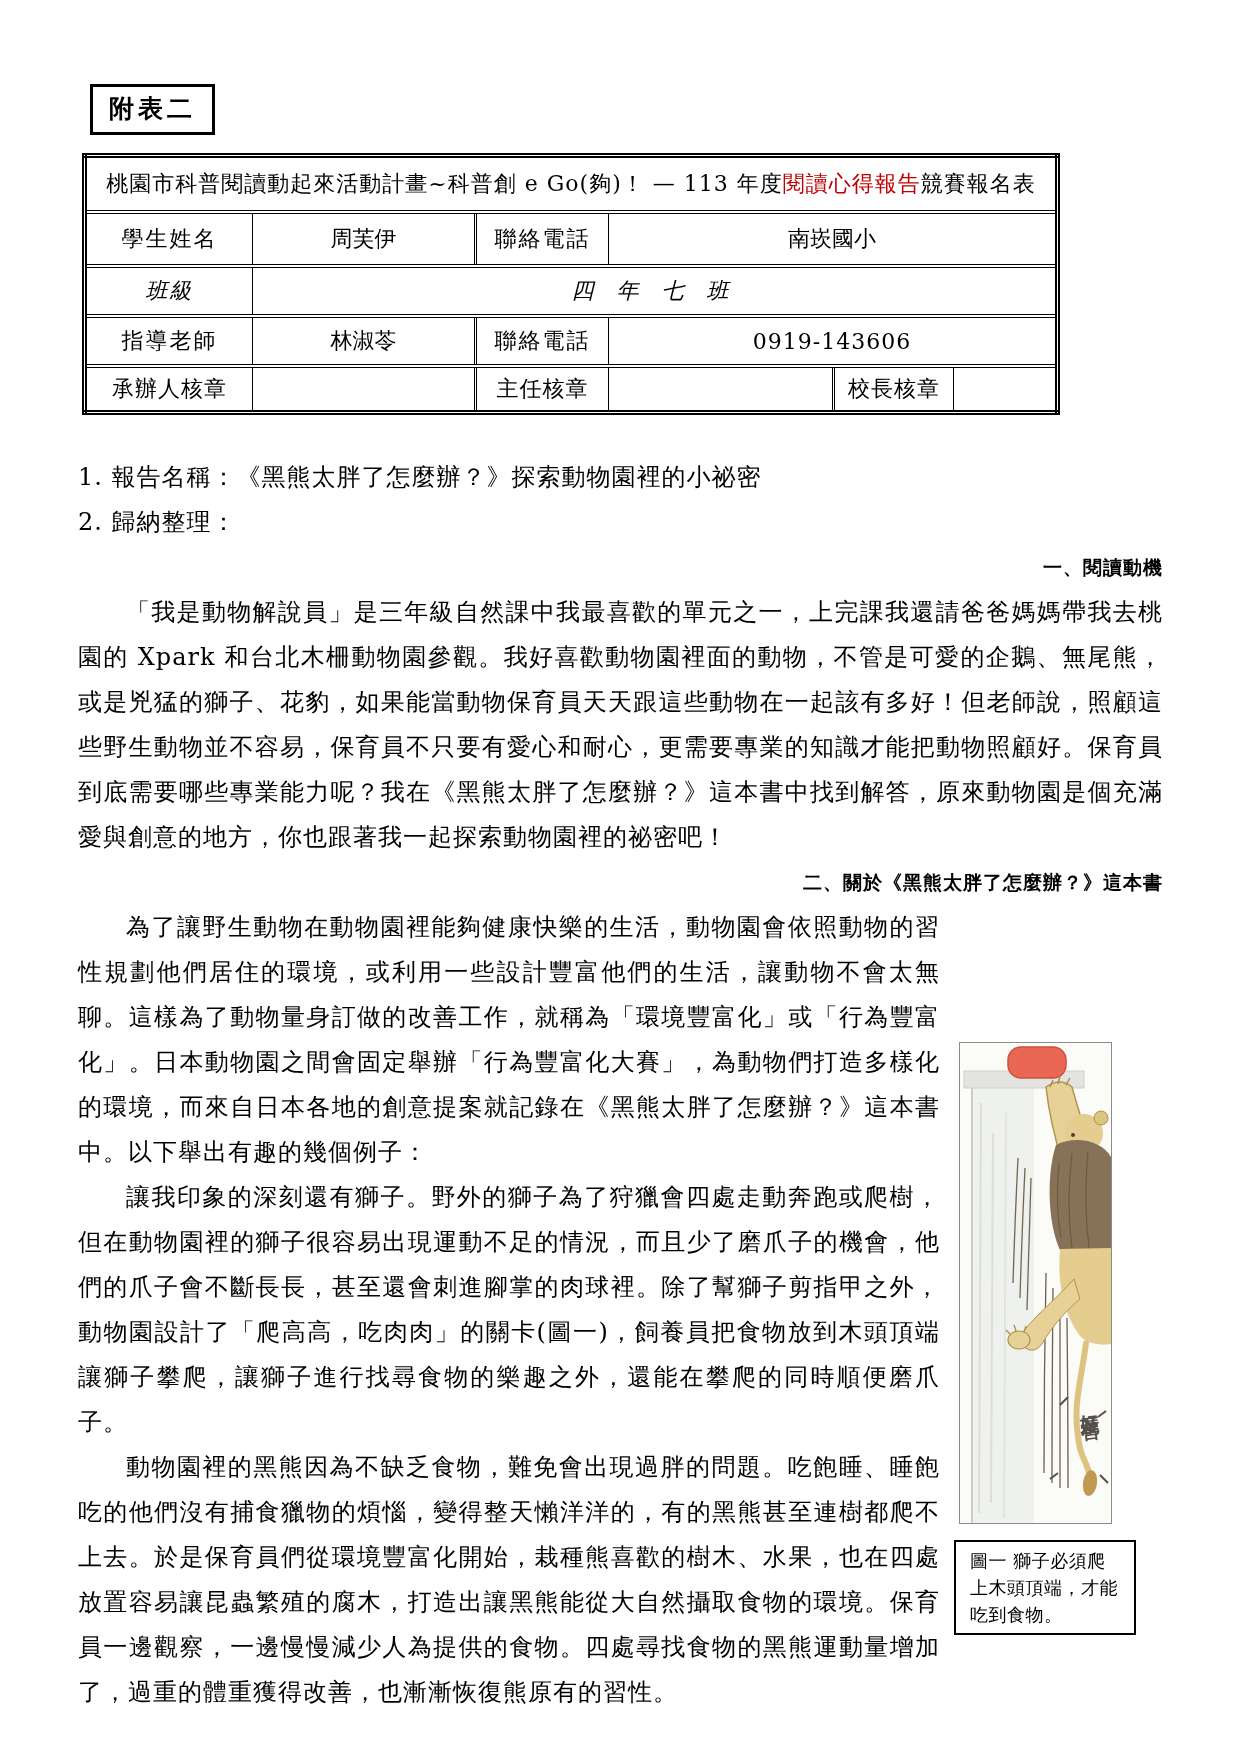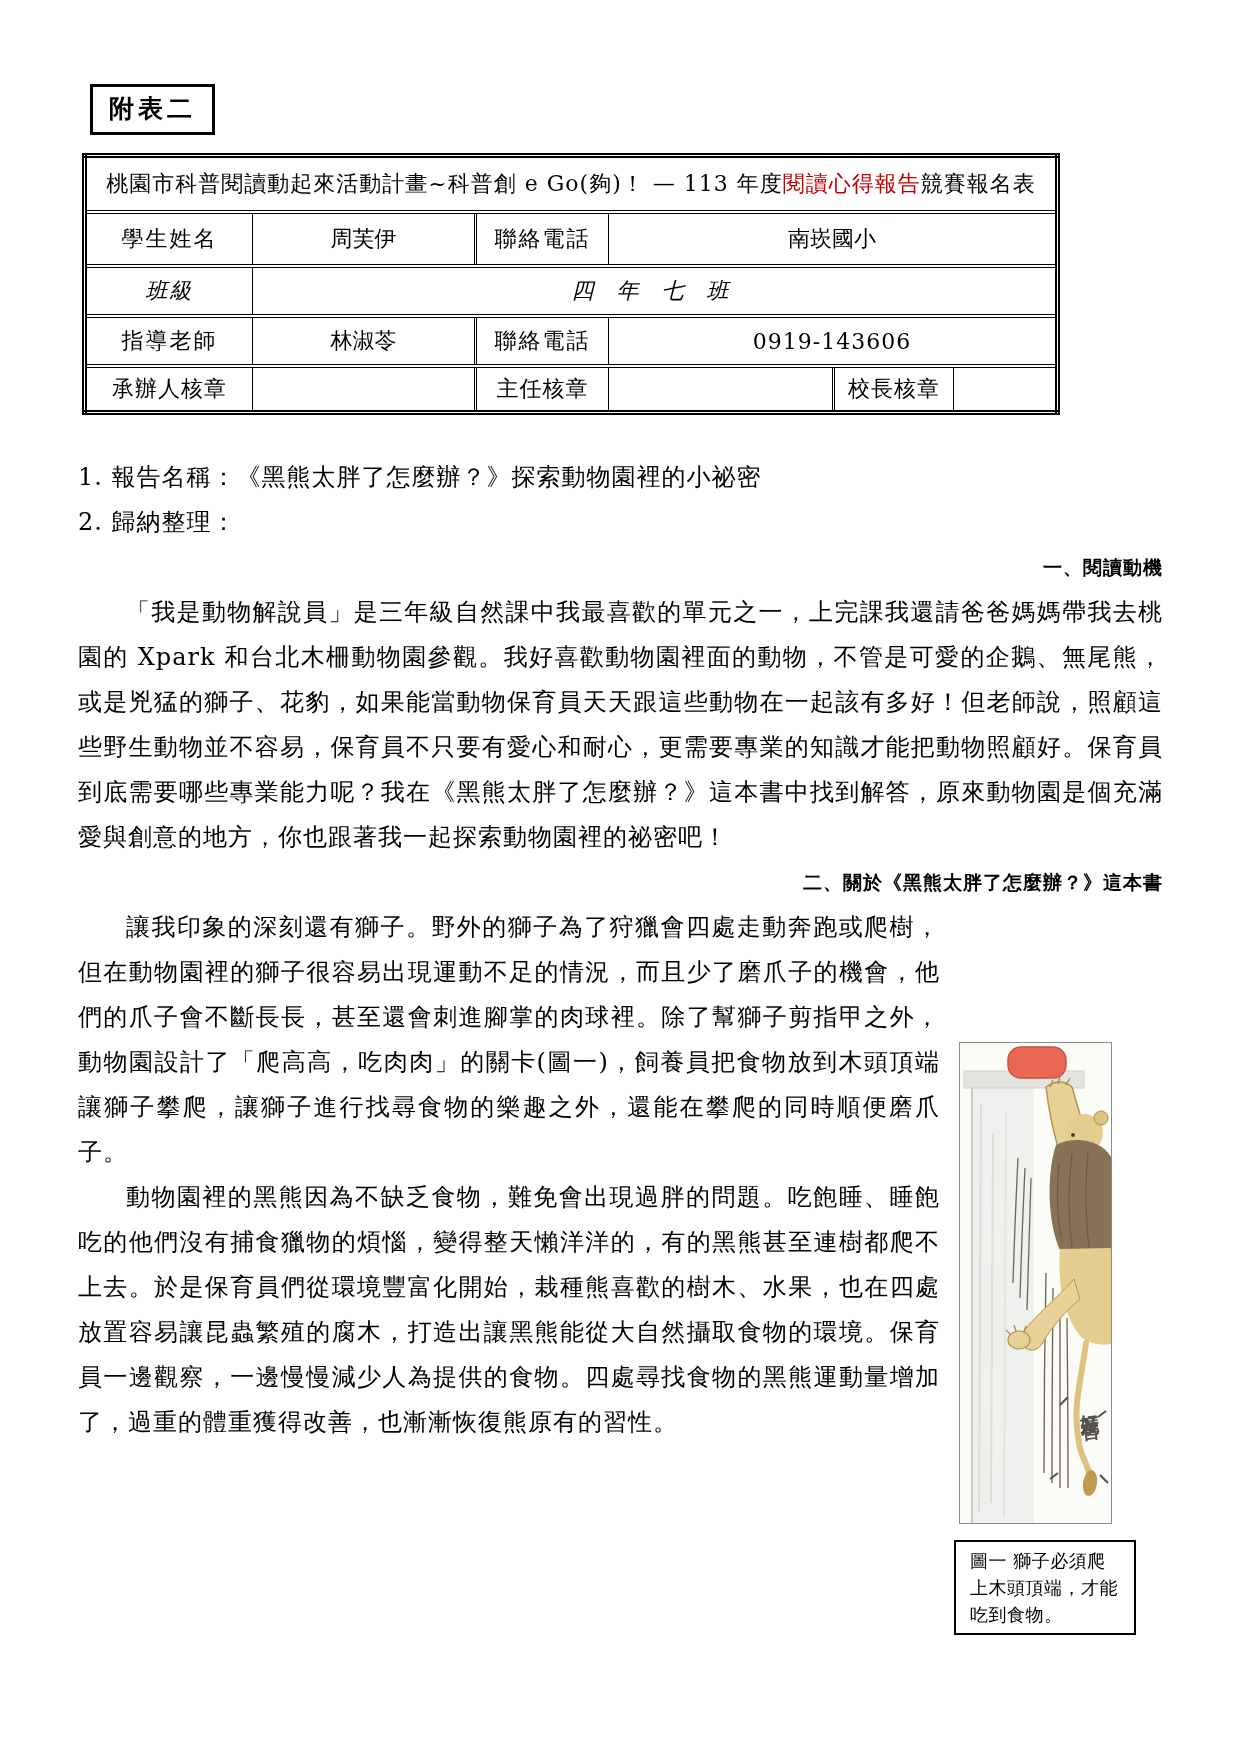--- a/index.html
+++ b/index.html
@@ -150,17 +150,18 @@
           <path d="M126 300 C 121 340 112 362 119 400 C 121 414 127 420 129 430" fill="none" stroke="#dec27f" stroke-width="6" stroke-linecap="round"></path>
           <ellipse cx="130" cy="440" rx="7" ry="13" fill="#bf9a50" transform="rotate(8 130 440)"></ellipse>
 
           <path d="M100 362 l8 -8 M138 374 l8 -6 M98 430 l-8 6 M140 432 l8 8" stroke="#55504a" stroke-width="2" fill="none"></path>
         </svg>
         <div class="sticker">好厲害</div>
       </div>
       <div class="fig-caption">圖一 獅子必須爬上木頭頂端，才能吃到食物。</div>
     </div>
 
+    <p class="para">為了讓野生動物在動物園裡能夠健康快樂的生活，動物園會依照動物的習性規劃他們居住的環境，或利用一些設計豐富他們的生活，讓動物不會太無聊。這樣為了動物量身訂做的改善工作，就稱為「環境豐富化」或「行為豐富化」。日本動物園之間會固定舉辦「行為豐富化大賽」，為動物們打造多樣化的環境，而來自日本各地的創意提案就記錄在《黑熊太胖了怎麼辦？》這本書中。以下舉出有趣的幾個例子：</p>
     <p class="para">讓我印象的深刻還有獅子。野外的獅子為了狩獵會四處走動奔跑或爬樹，但在動物園裡的獅子很容易出現運動不足的情況，而且少了磨爪子的機會，他們的爪子會不斷長長，甚至還會刺進腳掌的肉球裡。除了幫獅子剪指甲之外，動物園設計了「爬高高，吃肉肉」的關卡(圖一)，飼養員把食物放到木頭頂端讓獅子攀爬，讓獅子進行找尋食物的樂趣之外，還能在攀爬的同時順便磨爪子。</p>
     <p class="para">動物園裡的黑熊因為不缺乏食物，難免會出現過胖的問題。吃飽睡、睡飽吃的他們沒有捕食獵物的煩惱，變得整天懶洋洋的，有的黑熊甚至連樹都爬不上去。於是保育員們從環境豐富化開始，栽種熊喜歡的樹木、水果，也在四處放置容易讓昆蟲繁殖的腐木，打造出讓黑熊能從大自然攝取食物的環境。保育員一邊觀察，一邊慢慢減少人為提供的食物。四處尋找食物的黑熊運動量增加了，過重的體重獲得改善，也漸漸恢復熊原有的習性。</p>
   </div>
 
 </div>
 
 </body></html>

